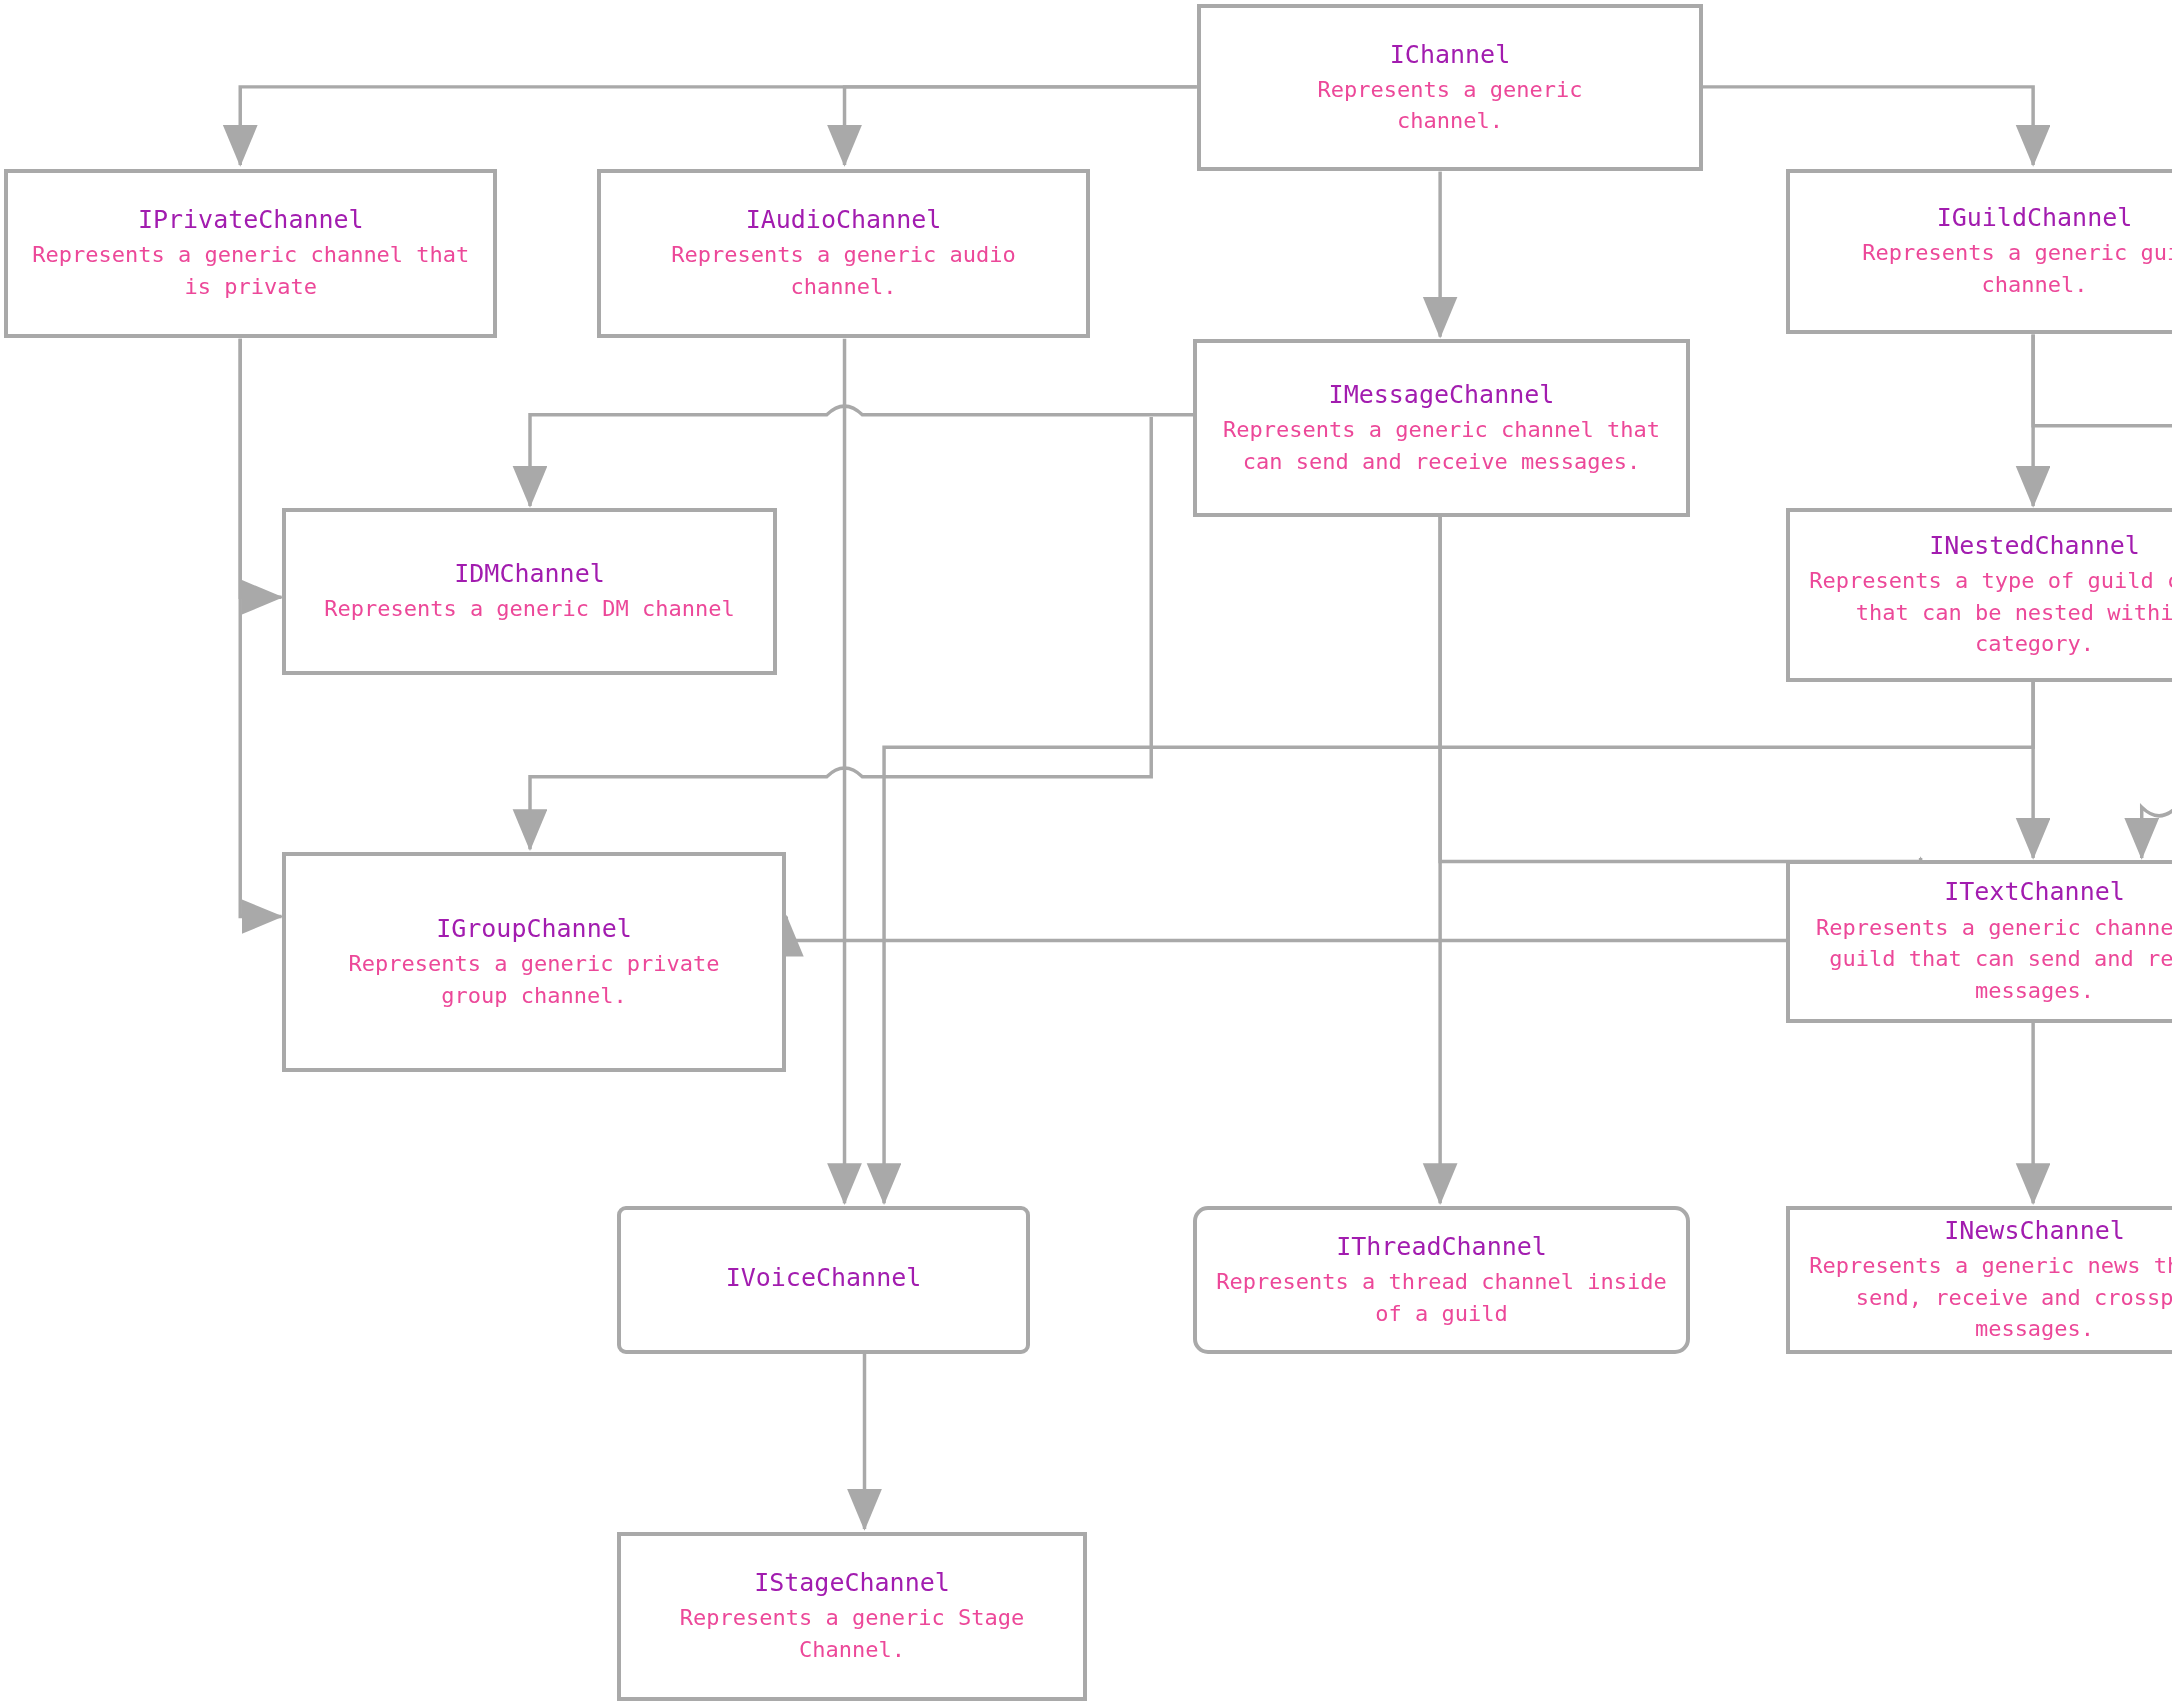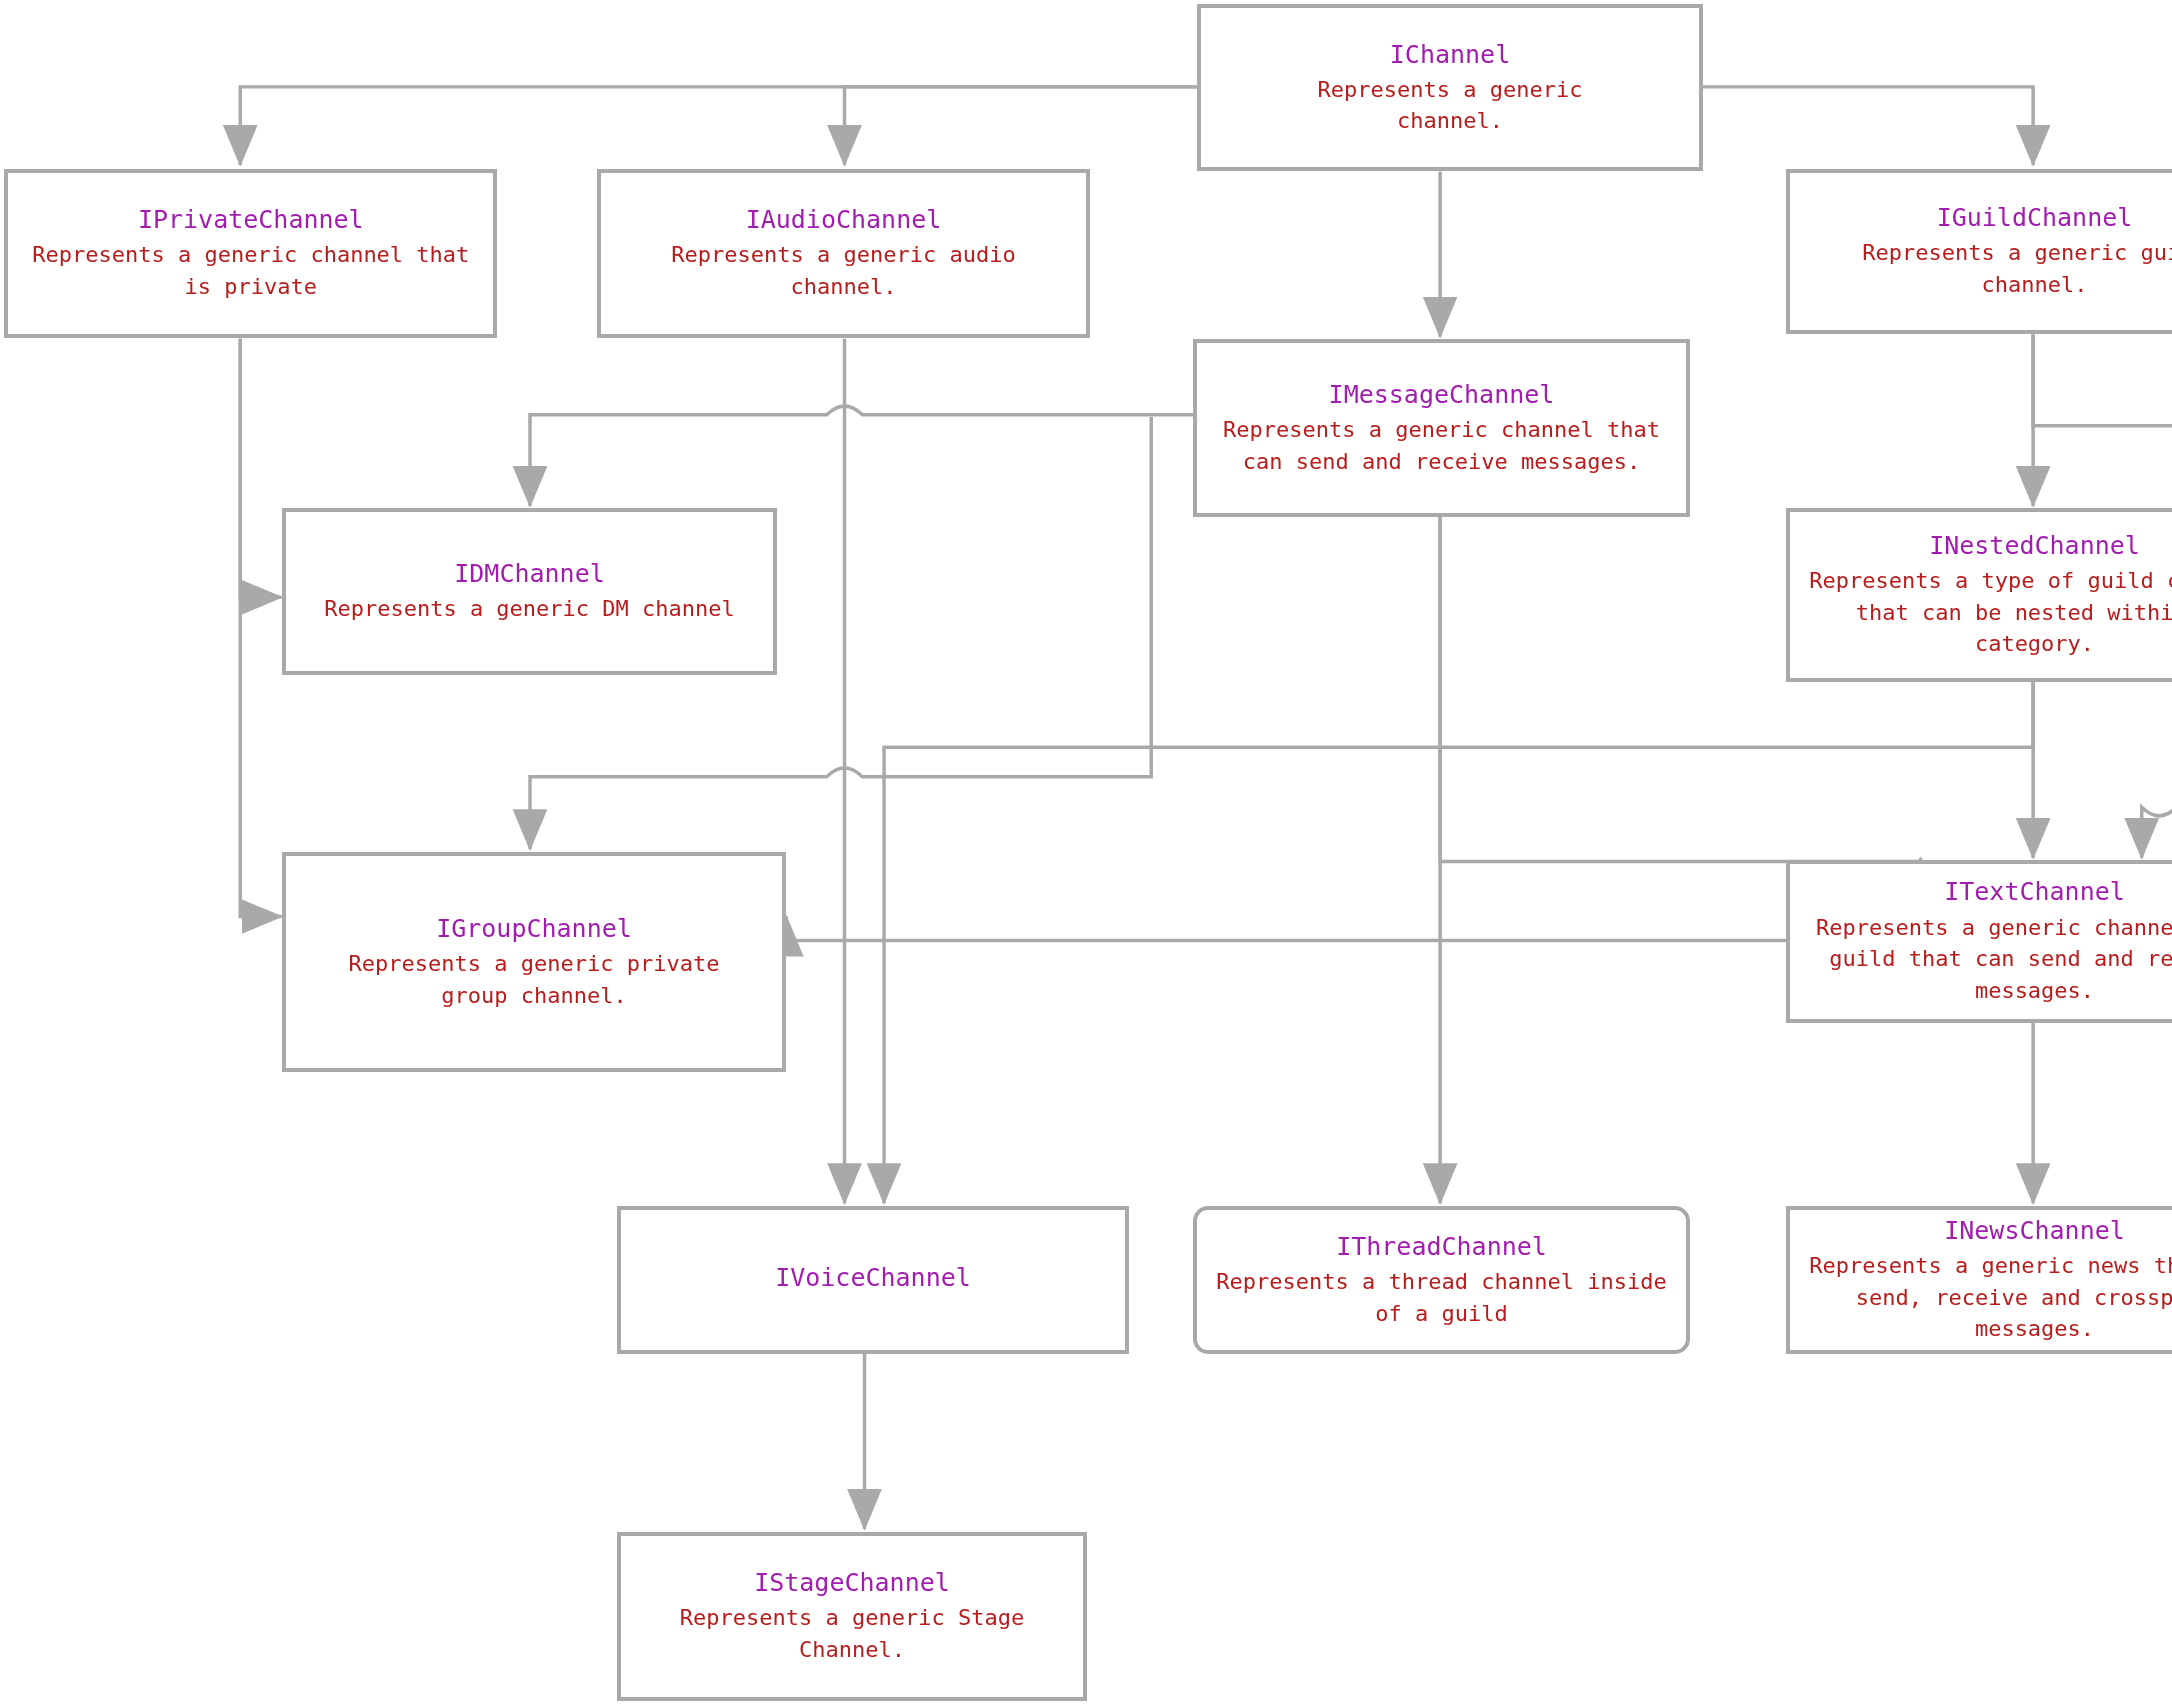--- a/index.html
+++ b/index.html
@@ -28,21 +28,21 @@
   }
   .node .title{
     color:#a21caf;
     font-size:25px;
     line-height:1.30;
     font-weight:400;
     white-space:nowrap;
     margin-bottom:2.6px;
   }
   .node .desc{
-    color:#b91c1c;
+    color:#ec4899;
     font-size:22px;
     line-height:1.44;
   }
 </style>
 </head>
 <body>
 
 <div id="stage">
 
   <svg id="edges" viewBox="0 0 6588 3925" preserveAspectRatio="none">
@@ -137,21 +137,21 @@
   <div class="node" style="left:282px;top:852px;width:504px;height:220px;">
     <div class="title">IGroupChannel</div>
     <div class="desc" style="max-width:439px;">Represents a generic private group channel.</div>
   </div>
 
   <div class="node" style="left:1786px;top:860px;width:497px;height:163px;">
     <div class="title">ITextChannel</div>
     <div class="desc" style="max-width:465px;">Represents a generic channel in a guild that can send and receive messages.</div>
   </div>
 
-  <div class="node" style="left:617px;top:1206px;width:512px;height:148px;">
+  <div class="node" style="left:617px;top:1206px;width:413px;height:148px;border-radius:9px;">
     <div class="title">IVoiceChannel</div>
   </div>
 
   <div class="node" style="left:1193px;top:1206px;width:497px;height:148px;border-radius:15px;">
     <div class="title">IThreadChannel</div>
     <div class="desc" style="max-width:465px;">Represents a thread channel inside of a guild</div>
   </div>
 
   <div class="node" style="left:1786px;top:1206px;width:497px;height:148px;">
     <div class="title">INewsChannel</div>

